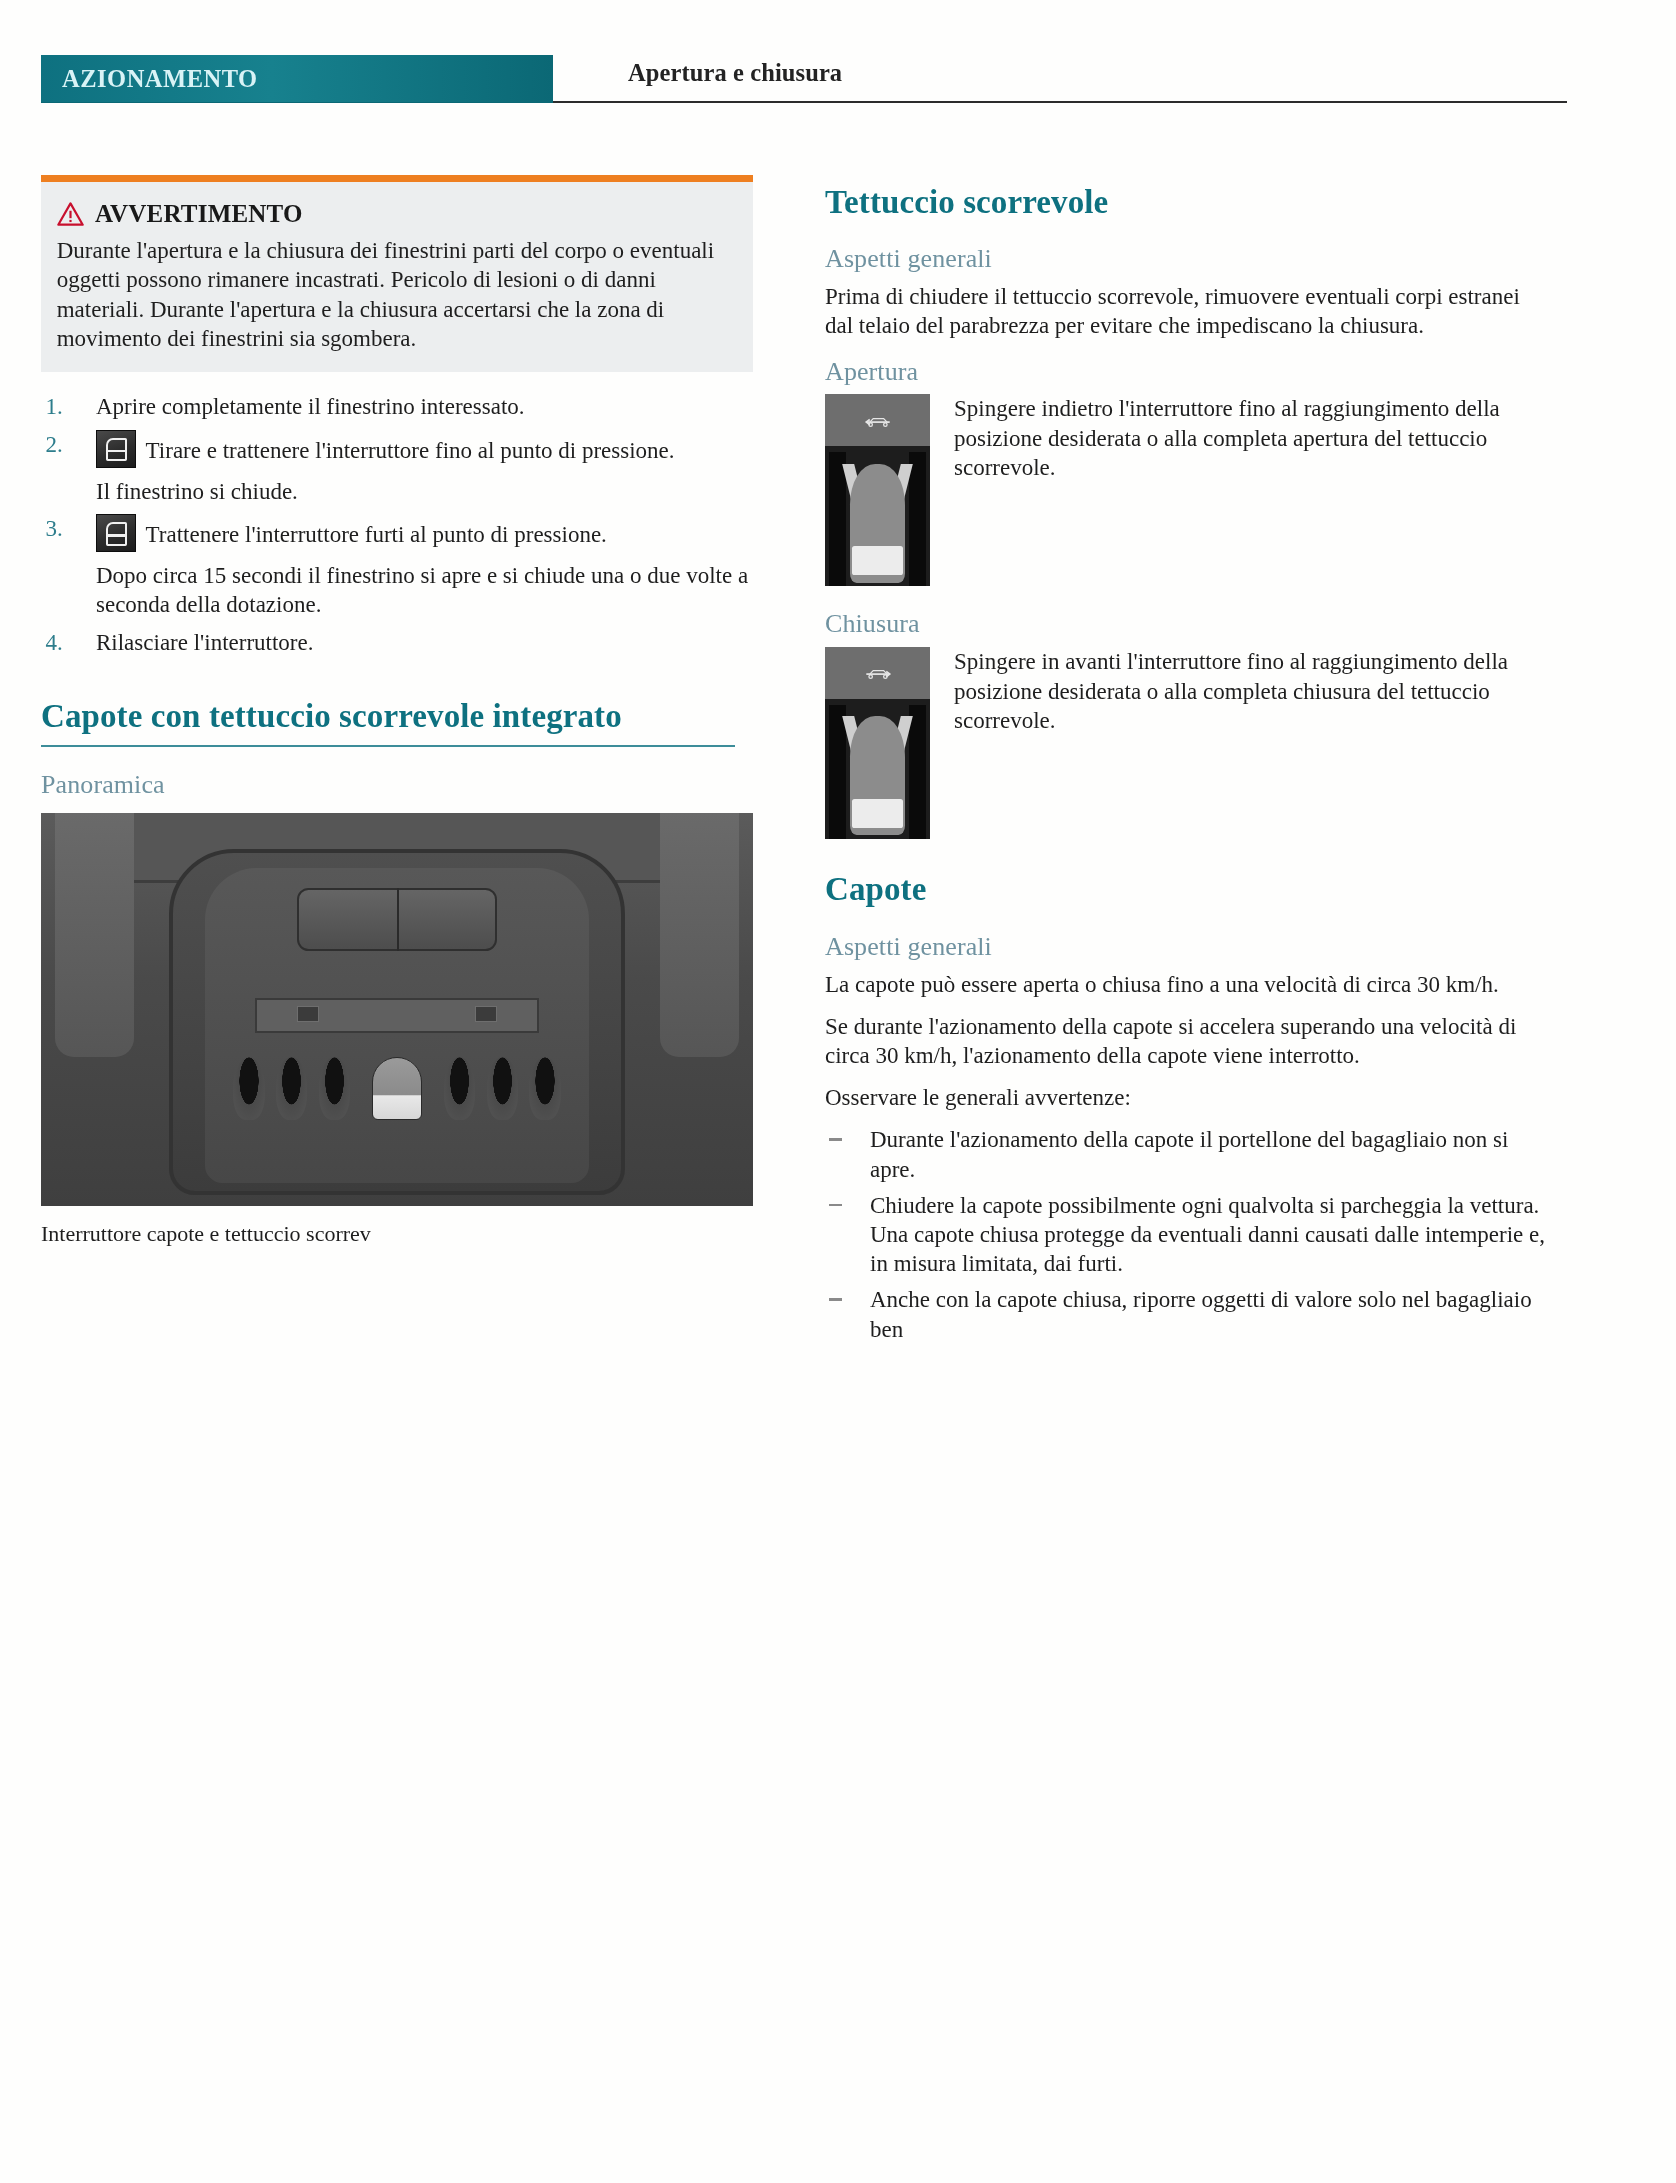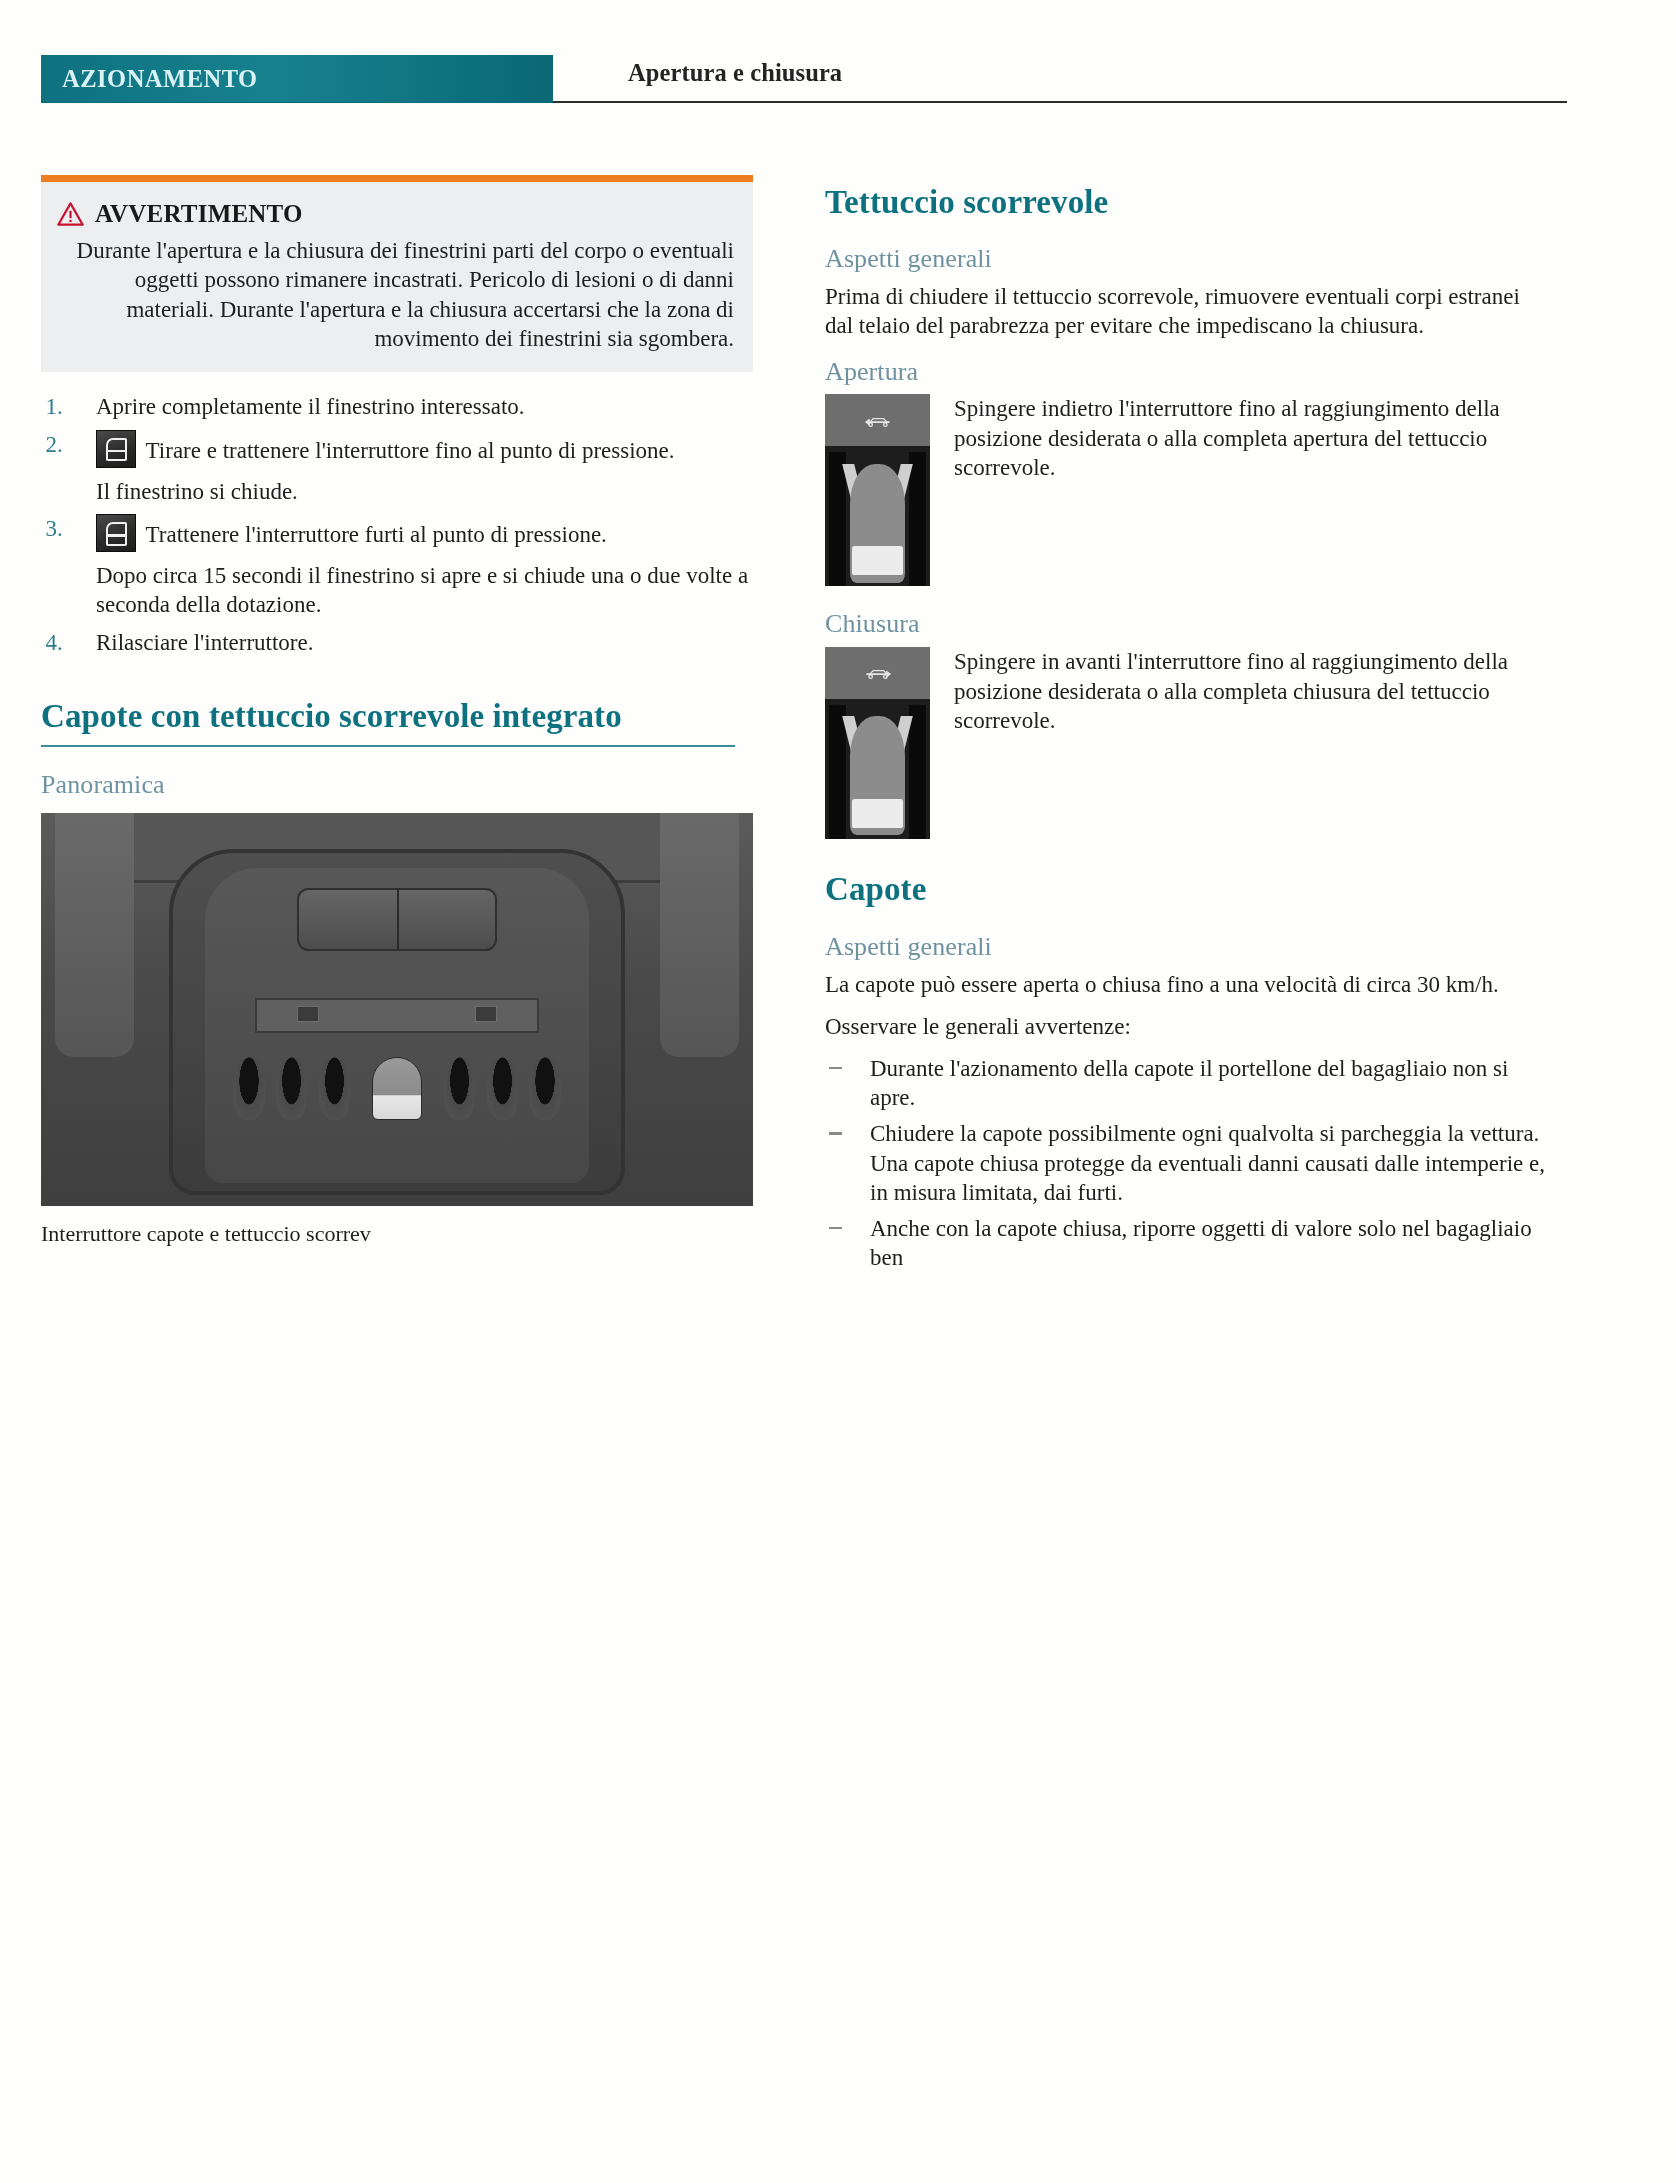--- a/index.html
+++ b/index.html
@@ -109,21 +109,21 @@
   .warning-title {
     font-size: 25px;
     font-weight: bold;
     letter-spacing: 0.2px;
     color: #191919;
   }
   .warning-text {
     font-size: 23px;
     line-height: 1.27;
     color: #1e1e1e;
-    text-align: right;
+    text-align: left;
   }
 
   
   .steps {
     margin: 0;
     padding: 0;
     list-style: none;
   }
   .step {
     position: relative;
@@ -543,20 +543,21 @@
           <path d="M18 14 L26 6 L50 6 L58 14" fill="none" stroke="#e6e6e6" stroke-width="3"></path>
         </svg>
       </div>
       <div class="fig-caption-text">Spingere in avanti l'interruttore fino al raggiungimento della posizione desiderata o alla completa chiusura del tettuccio scorrevole.</div>
     </div>
 
     <div class="h1-major plain" style="margin-top:31px;">Capote</div>
     <div class="h2-minor">Aspetti generali</div>
 
     <p class="para">La capote può essere aperta o chiusa fino a una velocità di circa 30  km/h.</p>
+    <p class="para">Se durante l'azionamento della capote si accelera superando una velocità di circa 30  km/h, l'azionamento della capote viene interrotto.</p>
     <p class="para">Osservare le generali avvertenze:</p>
 
     <ul class="bullets">
       <li class="bullet">
         <span class="bullet-dash"></span>
         <span>Durante l'azionamento della capote il portellone del bagagliaio non si apre.</span>
       </li>
       <li class="bullet">
         <span class="bullet-dash"></span>
         <span>Chiudere la capote possibilmente ogni qualvolta si parcheggia la vettura. Una capote chiusa protegge da eventuali danni causati dalle intemperie e, in misura limitata, dai furti.</span>

